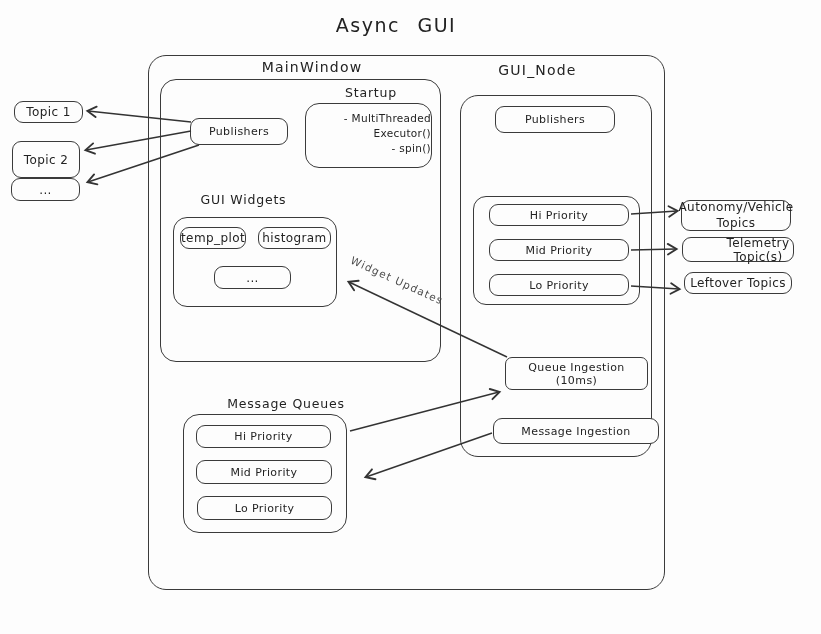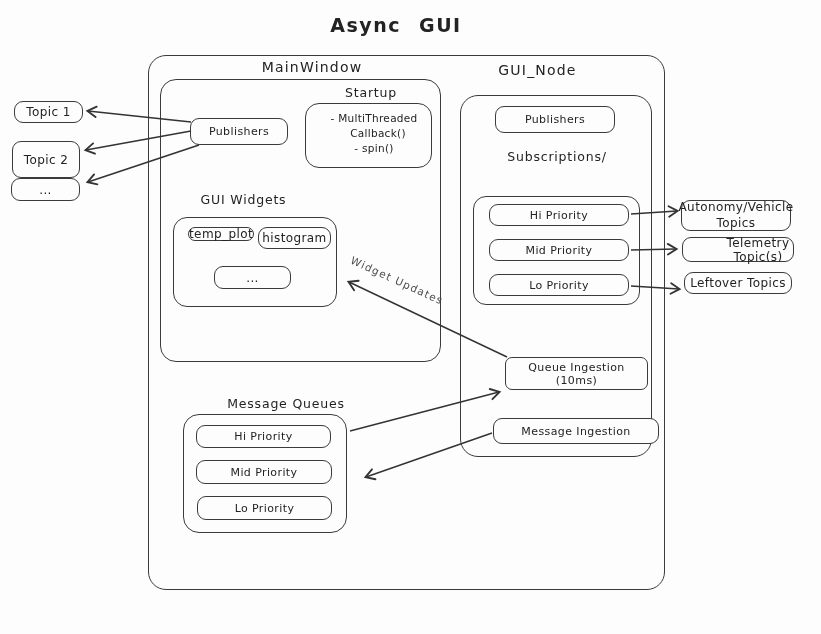--- a/index.html
+++ b/index.html
@@ -10,27 +10,27 @@
     color:#232323;overflow:hidden;
   }
   .lbl{position:absolute;text-align:center;letter-spacing:.5px;color:#232323;}
   .frame{position:absolute;border:1.6px solid #3b3b3b;border-radius:16px;background:transparent;box-sizing:border-box;}
   .node{
     position:absolute;border:1.5px solid #3b3b3b;border-radius:9px;background:#fdfdfd;
     display:flex;align-items:center;justify-content:center;
     font-size:11px;letter-spacing:.4px;text-align:center;box-sizing:border-box;
   }
   .small{font-size:12px;}
-  .title{font-size:19px;font-weight:700;word-spacing:10px;letter-spacing:1.5px;text-align:center;}
+  .title{font-size:19px;font-weight:400;word-spacing:10px;letter-spacing:1.5px;text-align:center;}
   .section{font-size:14px;letter-spacing:1.2px;}
   .sub{font-size:12.5px;letter-spacing:.8px;}
   .startup-body{
     position:absolute;left:0;top:0;width:100%;height:100%;
     padding:7px 0 0 11px;box-sizing:border-box;
-    display:flex;flex-direction:column;align-items:center;justify-content:flex-start;
+    display:flex;flex-direction:column;align-items:flex-end;justify-content:flex-start;
     font-size:10.5px;line-height:1.45;text-align:left;letter-spacing:.3px;
   }
   .indent{padding-left:8px;}
   .rot{
     position:absolute;left:354px;top:254px;
     transform:rotate(24.5deg);transform-origin:0 0;
     font-size:10.5px;letter-spacing:1.2px;color:#4b4b4b;white-space:nowrap;
   }
   svg.arrows{position:absolute;left:0;top:0;pointer-events:none;}
 </style>
@@ -41,45 +41,44 @@
 
 <div class="frame" style="left:148px;top:55px;width:517px;height:535px;border-radius:18px;"></div>
 
 <div class="lbl section" style="left:237px;top:59px;width:150px;">MainWindow</div>
 <div class="frame" style="left:160px;top:79px;width:281px;height:283px;"></div>
 
 <div class="lbl sub" style="left:330px;top:85px;width:82px;">Startup</div>
 <div class="node" style="left:305px;top:103px;width:127px;height:65px;border-radius:14px;">
   <div class="startup-body">
     <span>- MultiThreaded</span>
-    <span class="indent">Callback()</span>
+    <span class="indent">Executor()</span>
     <span>- spin()</span>
   </div>
 </div>
 
 <div class="node" style="left:190px;top:118px;width:98px;height:27px;">Publishers</div>
 
 <div class="lbl sub" style="left:196px;top:192px;width:95px;">GUI Widgets</div>
 <div class="frame" style="left:173px;top:217px;width:164px;height:90px;border-radius:14px;"></div>
-<div class="node small" style="left:188px;top:227px;width:66px;height:14px;">temp_plot</div>
+<div class="node small" style="left:180px;top:227px;width:66px;height:22px;">temp_plot</div>
 <div class="node small" style="left:258px;top:227px;width:73px;height:22px;">histogram</div>
 <div class="node small" style="left:214px;top:266px;width:77px;height:23px;">...</div>
 
 <div class="lbl sub" style="left:222px;top:396px;width:128px;">Message Queues</div>
 <div class="frame" style="left:183px;top:414px;width:164px;height:119px;"></div>
 <div class="node" style="left:196px;top:425px;width:135px;height:23px;">Hi Priority</div>
 <div class="node" style="left:196px;top:460px;width:136px;height:24px;">Mid Priority</div>
 <div class="node" style="left:197px;top:496px;width:135px;height:24px;">Lo Priority</div>
 
 <div class="lbl section" style="left:480px;top:62px;width:115px;">GUI_Node</div>
 <div class="frame" style="left:460px;top:95px;width:192px;height:362px;border-radius:18px;"></div>
 <div class="node" style="left:495px;top:106px;width:120px;height:27px;">Publishers</div>
 
 <div class="lbl sub" style="left:474px;top:149px;width:166px;line-height:1.35;">
-  <div>Subscriptions/</div>
 </div>
 <div class="frame" style="left:473px;top:196px;width:167px;height:109px;border-radius:13px;"></div>
 <div class="node" style="left:489px;top:204px;width:140px;height:22px;">Hi Priority</div>
 <div class="node" style="left:489px;top:239px;width:140px;height:22px;">Mid Priority</div>
 <div class="node" style="left:489px;top:274px;width:140px;height:22px;">Lo Priority</div>
 
 <div class="node" style="left:505px;top:357px;width:143px;height:33px;border-radius:7px;">Queue Ingestion (10ms)</div>
 <div class="node" style="left:493px;top:418px;width:166px;height:26px;">Message Ingestion</div>
 
 <div class="node small" style="left:14px;top:101px;width:69px;height:22px;">Topic 1</div>

